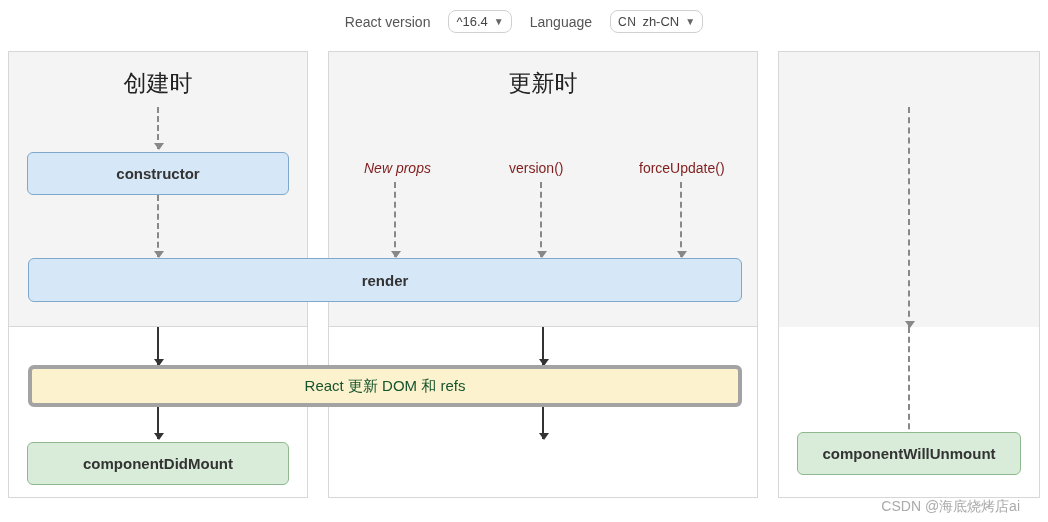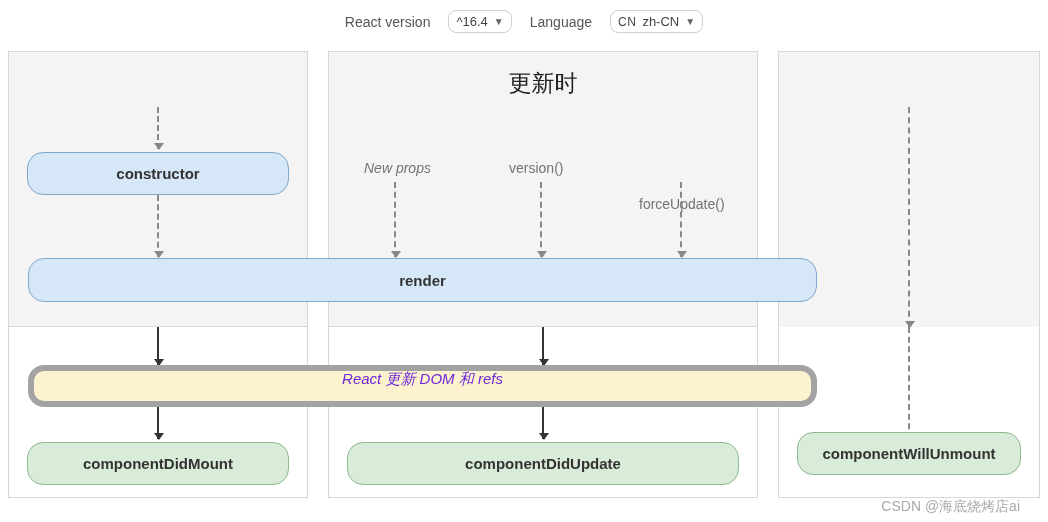--- a/index.html
+++ b/index.html
@@ -58,33 +58,33 @@
   position: relative;
 }
 .title {
   text-align: center;
   font-size: 23px;
   padding-top: 16px;
   color: #222;
 }
 .box {
   position: absolute;
-  border-radius: 16px;
+  border-radius: 6px;
   display: flex; align-items: center; justify-content: center;
   font-size: 15px;
   padding: 12px 0;
 }
 .blue { background: #d6e7f7; border: 1px solid #7fa8cc; }
-.yellow { background: #fdf2ce; border: 6px solid #a3a3a3; font-style: italic; color: #6d28d9; }
+.yellow { background: #fdf2ce; border: 4px solid #a3a3a3; color: #14532d; }
 .green { background: #d9ecd9; border: 1px solid #8fb88f; }
 .bold { font-weight: 600; }
 .trigger {
   position: absolute;
   font-size: 14px;
-  color: #737373;
+  color: #7f1d1d;
   font-style: italic;
 }
 
 .arrow {
   position: absolute;
   width: 0;
   left: 50%;
   transform: translateX(-50%);
 }
 .dashed { border-left: 2px dashed #888; }
@@ -96,23 +96,22 @@
   left: -5px;
   border-left: 5px solid transparent;
   border-right: 5px solid transparent;
   border-top: 7px solid #333;
 }
 .dashed::after { border-top-color: #888; }
 
 .overlay {
   position: absolute;
   left: 28px;
-  width: 789px;
+  width: 714px;
   z-index: 5;
-  align-items: flex-end;
 }
 .watermark {
   position: absolute;
   right: 28px;
   bottom: 6px;
   font-size: 14px;
   color: #aaa;
 }
 </style>
 </head>
@@ -129,51 +128,49 @@
     <span class="pre">CN</span>
     <span>zh-CN</span>
     <span class="chev">▼</span>
   </span>
 </div>
 
 <div class="columns">
 
   <div class="col col1">
     <div class="upper">
+      <div class="title">创建时</div>
       <div class="arrow dashed" style="top:55px;height:42px;"></div>
       <div class="box blue bold" style="top:100px;left:18px;right:18px;">
         <span>constructor</span>
       </div>
       <div class="arrow dashed" style="top:143px;height:62px;"></div>
     </div>
     <div class="lower">
       <div class="arrow solid" style="top:0;height:38px;"></div>
       <div class="arrow solid" style="top:80px;height:32px;"></div>
       <div class="box green bold" style="top:115px;left:18px;right:18px;align-items:center;">
         <span>componentDidMount</span>
       </div>
     </div>
   </div>
 
   <div class="col col2">
     <div class="upper">
       <div class="title">更新时</div>
       <span class="trigger" style="top:108px;left:35px;">New props</span>
       <span class="trigger" style="top:108px;left:180px;font-style:normal;">version()</span>
-      <span class="trigger" style="top:108px;left:310px;font-style:normal;margin-top:36px;">forceUpdate()</span>
+      <span class="trigger" style="top:108px;left:310px;font-style:normal;">forceUpdate()</span>
       <div class="arrow dashed" style="left:66px;top:130px;height:75px;"></div>
       <div class="arrow dashed" style="left:212px;top:130px;height:75px;"></div>
       <div class="arrow dashed" style="left:352px;top:130px;height:75px;"></div>
     </div>
     <div class="lower">
       <div class="arrow solid" style="top:0;height:38px;"></div>
       <div class="arrow solid" style="top:80px;height:32px;"></div>
-      <div class="box green bold" style="top:115px;left:18px;right:18px;">
-        <span>componentDidUpdate</span>
-      </div>
     </div>
   </div>
 
   <div class="col col3">
     <div class="upper" style="border-bottom:none;">
       <div class="arrow dashed" style="top:55px;height:220px;"></div>
     </div>
     <div class="lower">
       <div class="arrow dashed" style="top:0;height:112px;"></div>
       <div class="box green bold" style="top:105px;left:18px;right:18px;">

